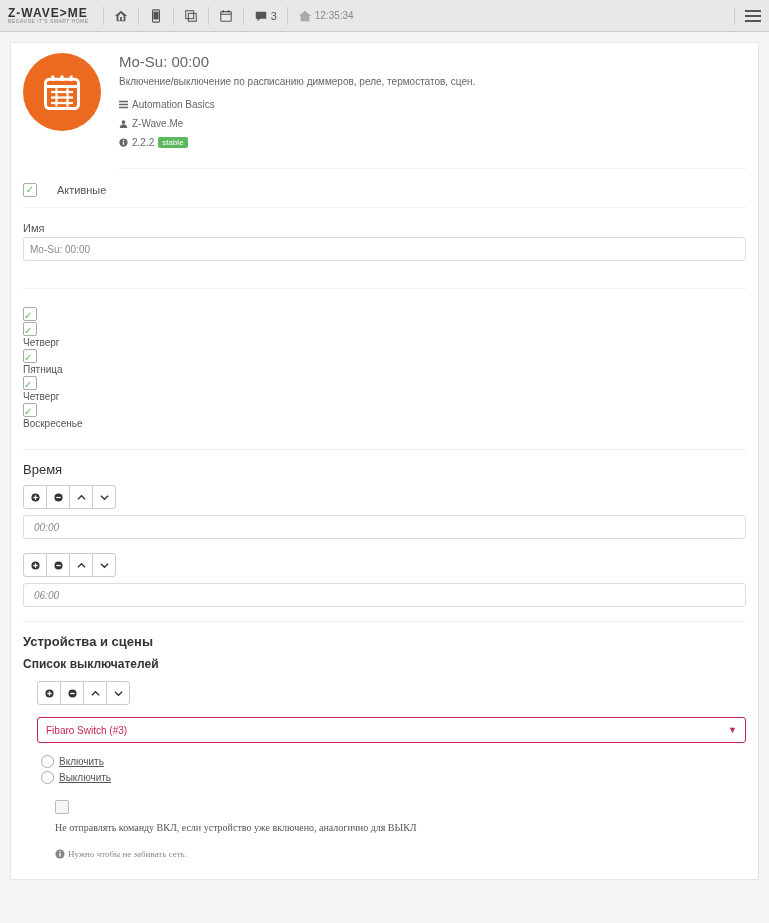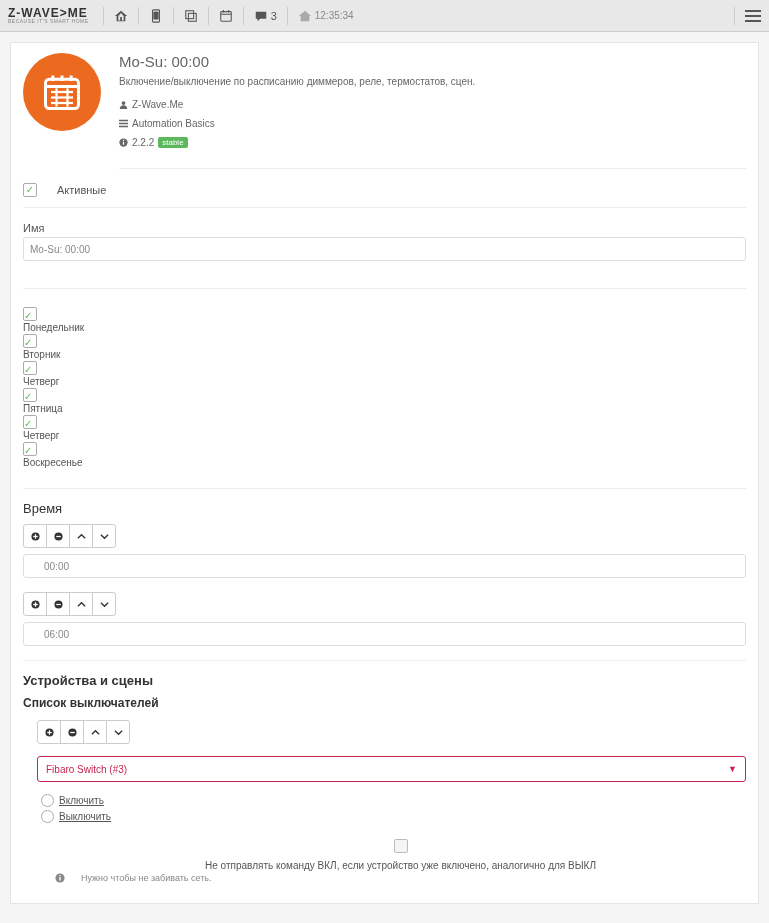--- a/index.html
+++ b/index.html
@@ -97,46 +97,46 @@
   width: 24px; height: 24px; border: 1px solid #ccc; background: #fff;
   display: flex; align-items: center; justify-content: center; cursor: pointer;
   margin-right: -1px; font-size: 11px; color: #333;
 }
 .mini-btn:first-child { border-radius: 3px 0 0 3px; }
 .mini-btn:last-child { border-radius: 0 3px 3px 0; }
 .mini-btn svg { width: 9px; height: 9px; fill: #333; }
 .time-entry { margin-bottom: 14px; }
 .time-value {
   width: 100%; height: 24px; border: 1px solid #ddd; border-radius: 3px;
-  padding: 0 20px; font-size: 10px; color: #888; background: #fff;
-  display: flex; align-items: center;
+  padding: 0 10px; font-size: 10px; color: #888; background: #fff;
+  display: flex; align-items: center; font-style: italic;
 }
 
 
 .dev-title { font-size: 13px; font-weight: bold; color: #333; margin-bottom: 8px; margin-top: 4px; }
 .dev-sub { font-size: 12px; font-weight: bold; color: #333; margin-bottom: 10px; }
-.dev-inner { padding-left: 14px; padding-right: 0; text-align: center; }
+.dev-inner { padding-left: 14px; padding-right: 0; }
 .device-select {
   width: 100%; height: 26px; border: 1px solid #c7254e; border-radius: 3px;
   background: #fff; display: flex; align-items: center; justify-content: space-between;
   padding: 0 8px; font-size: 10px; color: #c7254e; cursor: pointer; margin-bottom: 12px;
 }
 .device-select .arrow { color: #c7254e; font-size: 9px; }
 
 .radio-row { display: flex; align-items: center; gap: 5px; margin-bottom: 3px; padding-left: 4px; }
 .radio {
   width: 13px; height: 13px; border: 1px solid #aaa; border-radius: 50%;
   background: #fff; cursor: pointer;
 }
 .radio-lbl { font-size: 10px; color: #555; text-decoration: underline; }
 
-.nosend { margin-top: 16px; padding-left: 18px; }
+.nosend { margin-top: 16px; padding-left: 18px; font-family: Liberation Serif, serif; }
 .nosend-chk-row { margin-bottom: 4px; }
 .nosend-lbl { font-size: 10px; color: #555; display: block; }
-.help-row { display: flex; align-items: center; gap: 16px; margin-top: 2px; }
+.help-row { display: flex; align-items: center; gap: 3px; margin-top: 16px; }
 .help-row svg { width: 10px; height: 10px; fill: #888; }
 .help-text { font-size: 9px; color: #888; }
 </style>
 </head>
 <body>
 
 <div class="topbar">
   <div class="logo">
     <span>Z-WAVE&gt;ME</span>
     <span class="logo-sub">BECAUSE IT'S SMART HOME</span>
@@ -210,32 +210,32 @@
         <line x1="6" y1="18" x2="18" y2="18" stroke="#fff" stroke-width="1.2"></line>
         <line x1="9" y1="10" x2="9" y2="20" stroke="#fff" stroke-width="1.2"></line>
         <line x1="15" y1="10" x2="15" y2="20" stroke="#fff" stroke-width="1.2"></line>
       </svg>
     </div>
     <div class="mod-meta">
       <div class="mod-title">Mo-Su: 00:00</div>
       <div class="mod-desc">Включение/выключение по расписанию диммеров, реле, термостатов, сцен.</div>
       <div class="mod-line">
         <svg viewBox="0 0 12 12">
-            <circle cx="6" cy="4" r="2.5"></circle>
-            <path d="M1 12c0-3 2-5 5-5s5 2 5 5"></path>
-          </svg>
-        <span>Z-Wave.Me</span>
+            <rect y="1" width="12" height="2"></rect>
+            <rect y="5" width="12" height="2"></rect>
+            <rect y="9" width="12" height="2"></rect>
+          </svg>
+        <span>Automation Basics</span>
       </div>
       <div class="mod-line">
         <svg viewBox="0 0 12 12">
-            <rect y="1" width="12" height="2"></rect>
-            <rect y="5" width="12" height="2"></rect>
-            <rect y="9" width="12" height="2"></rect>
-          </svg>
-        <span>Automation Basics</span>
+            <circle cx="6" cy="4" r="2.5"></circle>
+            <path d="M1 12c0-3 2-5 5-5s5 2 5 5"></path>
+          </svg>
+        <span>Z-Wave.Me</span>
       </div>
       <div class="mod-line">
         <svg viewBox="0 0 12 12">
             <circle cx="6" cy="6" r="5.5" fill="#666"></circle>
             <rect x="5.2" y="5" width="1.6" height="4" fill="#fff"></rect>
             <circle cx="6" cy="3.2" r="0.9" fill="#fff"></circle>
           </svg>
         <span>2.2.2</span>
         <span class="badge-stable">stable</span>
       </div>
@@ -250,25 +250,20 @@
   <div class="name-block">
     <div class="sect-label">Имя</div>
     <input class="text-input" value="Mo-Su: 00:00" style="">
   </div>
 
   <hr class="hr">
 
   <div class="days">
     <div class="day-row">
       <span class="chk checked"></span>
-      <span class="dlbl">Понедельник</span>
-    </div>
-    <div class="day-row">
-      <span class="chk checked"></span>
-      <span class="dlbl">Вторник</span>
     </div>
     <div class="day-row">
       <span class="chk checked"></span>
       <span class="dlbl">Четверг</span>
     </div>
     <div class="day-row">
       <span class="chk checked"></span>
       <span class="dlbl">Пятница</span>
     </div>
     <div class="day-row">

